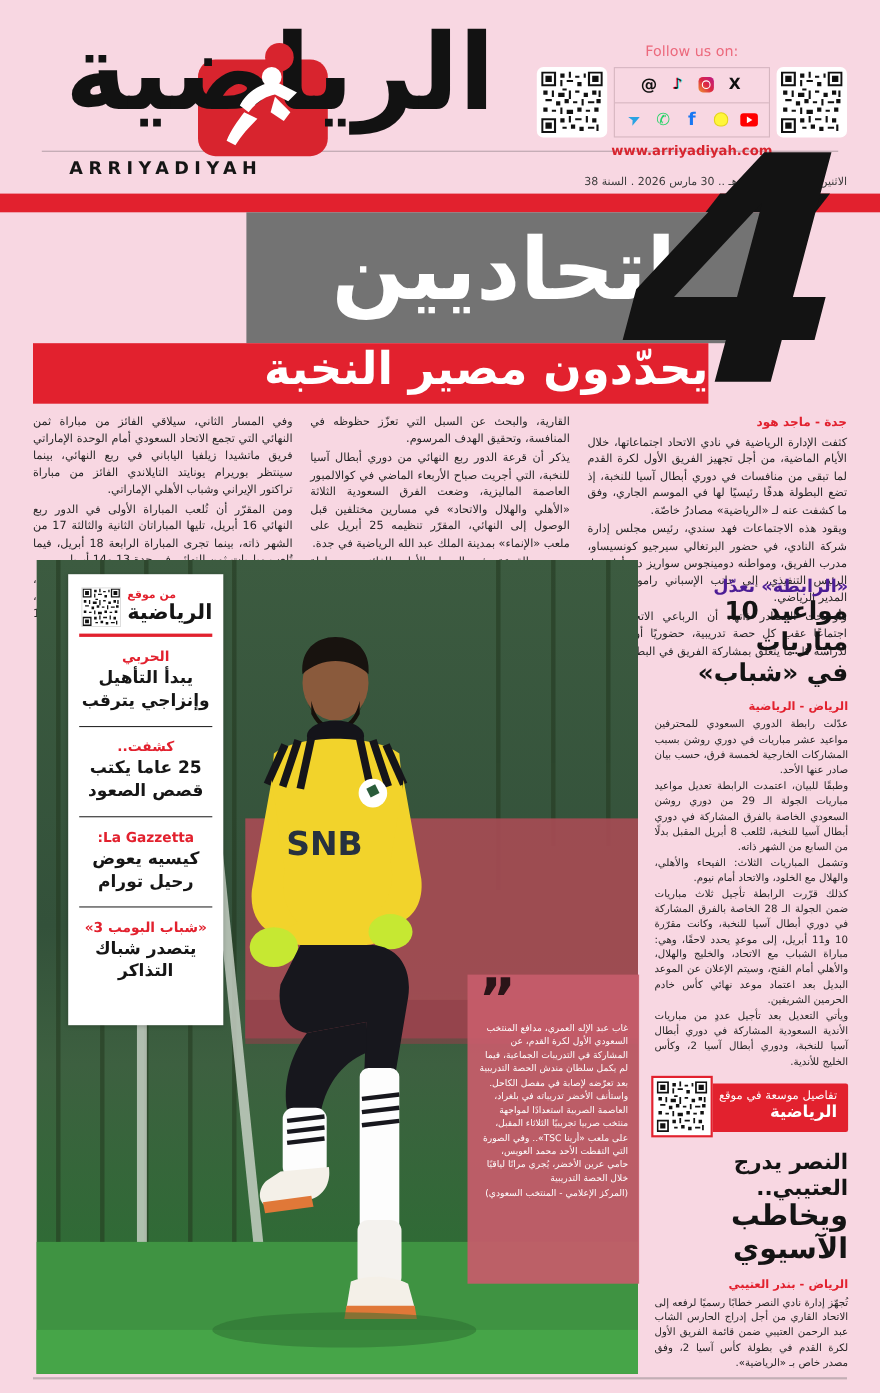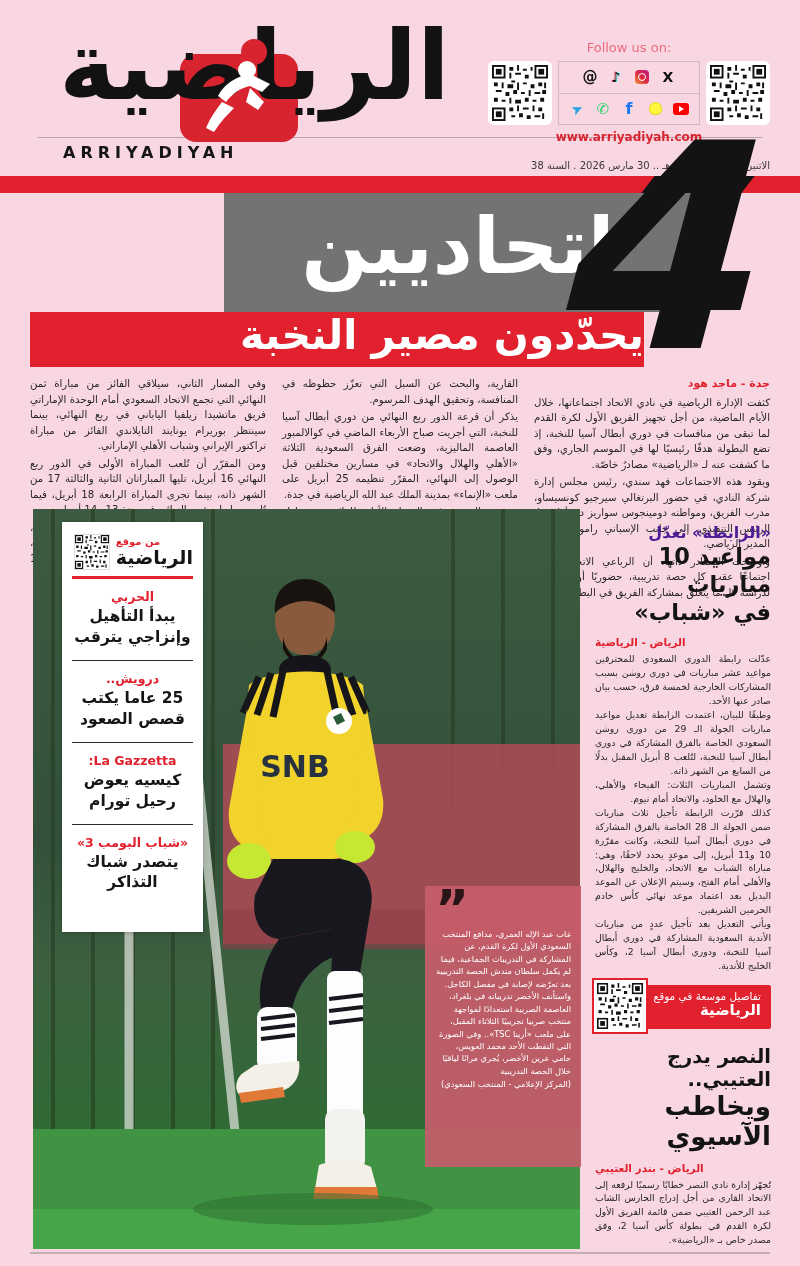--- a/index.html
+++ b/index.html
@@ -80,21 +80,21 @@
   .rsl-box{height:60px;background:linear-gradient(115deg,#272e50 0%,#1d2340 45%,#262c4d 70%,#1b2040 100%);border-radius:2px;display:flex;align-items:center;justify-content:space-between;padding:0 7px;direction:ltr;}
   .rsl-en{color:#fff;font-size:8.5px;letter-spacing:1px;line-height:1.25;font-weight:400;}
   .rsl-en b{font-size:11px;letter-spacing:1.5px;}
   .rsl-badge{position:relative;width:44px;height:44px;flex:0 0 auto;}
   .rsl-star{position:absolute;inset:2px;border-radius:8px;background:conic-gradient(#e8563f 0 12%,#f2a93b 12% 25%,#58b974 25% 38%,#3f7fc1 38% 50%,#e8563f 50% 62%,#41b9a5 62% 75%,#f2a93b 75% 88%,#3f7fc1 88% 100%);transform:rotate(45deg);}
   .rsl-core{position:absolute;inset:7px;background:#fff;border-radius:6px;transform:rotate(45deg);}
   .rsl-txt{position:absolute;inset:0;display:flex;align-items:center;justify-content:center;color:#24418e;font-weight:900;font-size:11px;}
   .rsl-ar{color:#fff;font-size:10px;font-weight:700;text-align:right;direction:rtl;line-height:1.3;}
   .a-kicker{color:#4c1d95;font-size:16px;font-weight:700;text-align:right;margin-top:14px;}
   .a-title{color:#141414;font-size:22.5px;font-weight:900;text-align:right;line-height:1.25;}
-  .a-byline{color:#e2212e;font-size:10.5px;font-weight:700;text-align:left;margin-top:10px;}
+  .a-byline{color:#e2212e;font-size:10.5px;font-weight:700;text-align:right;margin-top:10px;}
   .a-text{font-size:9.3px;line-height:1.5;color:#262626;text-align:justify;margin-top:4px;}
   .a-text p{margin:0;}
   .qr-banner{position:relative;margin-top:12px;height:44px;background:#e2212e;border-radius:2px;color:#fff;padding:5px 10px 5px 58px;text-align:right;}
   .qr-banner .l1{font-size:10.5px;font-weight:400;}
   .qr-banner .l2{font-size:15px;font-weight:900;line-height:1.1;}
   .qr-banner .qrcard2{position:absolute;left:-3px;top:-7px;width:56px;height:56px;background:#fff;border:2px solid #e2212e;padding:3px;}
   .qr-banner .qrcard2 svg{width:100%;height:100%;}
   .a2-t1{color:#141414;font-size:19.5px;font-weight:900;text-align:right;margin-top:16px;line-height:1.2;}
   .a2-t2{color:#141414;font-size:26px;font-weight:900;text-align:right;line-height:1.15;}
 
@@ -288,21 +288,21 @@
       <div class="sb-brand">
         <div class="sb-kicker">من موقع</div>
         <div class="sb-logo">الرياضية</div>
       </div>
     </div>
     <div class="sb-item">
       <div class="sb-label">الحربي</div>
       <div class="sb-title">يبدأ التأهيل وإنزاجي يترقب</div>
     </div>
     <div class="sb-item">
-      <div class="sb-label">درويش..</div>
+      <div class="sb-label">كشفت..</div>
       <div class="sb-title">25 عاما يكتب قصص الصعود</div>
     </div>
     <div class="sb-item">
       <div class="sb-label">La Gazzetta:</div>
       <div class="sb-title">كيسيه يعوض رحيل تورام</div>
     </div>
     <div class="sb-item">
       <div class="sb-label">«شباب البومب 3»</div>
       <div class="sb-title">يتصدر شباك التذاكر</div>
     </div>

